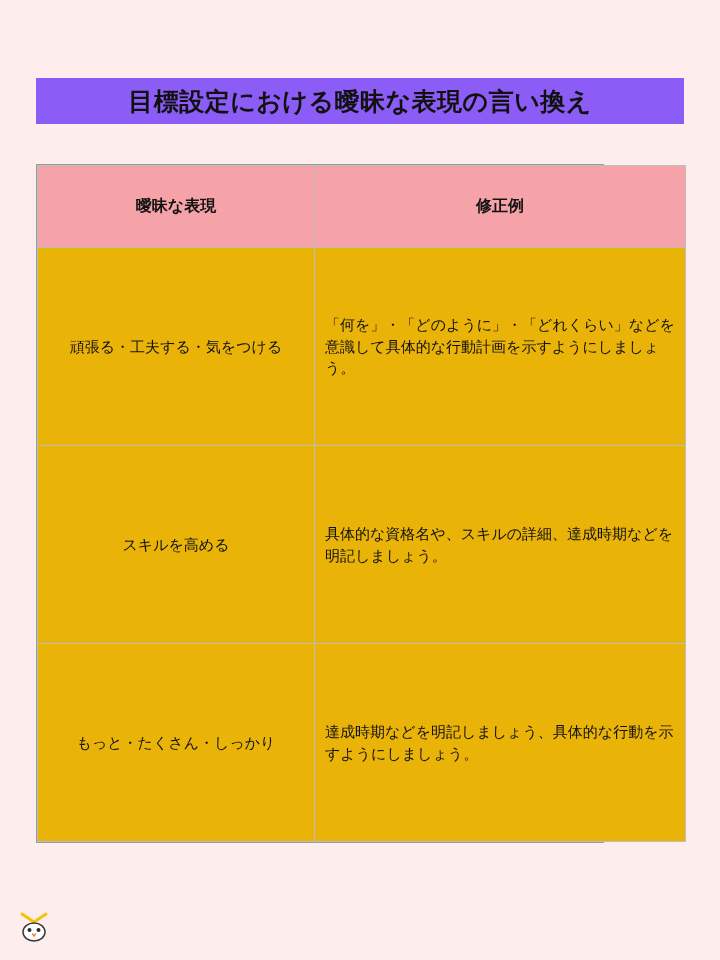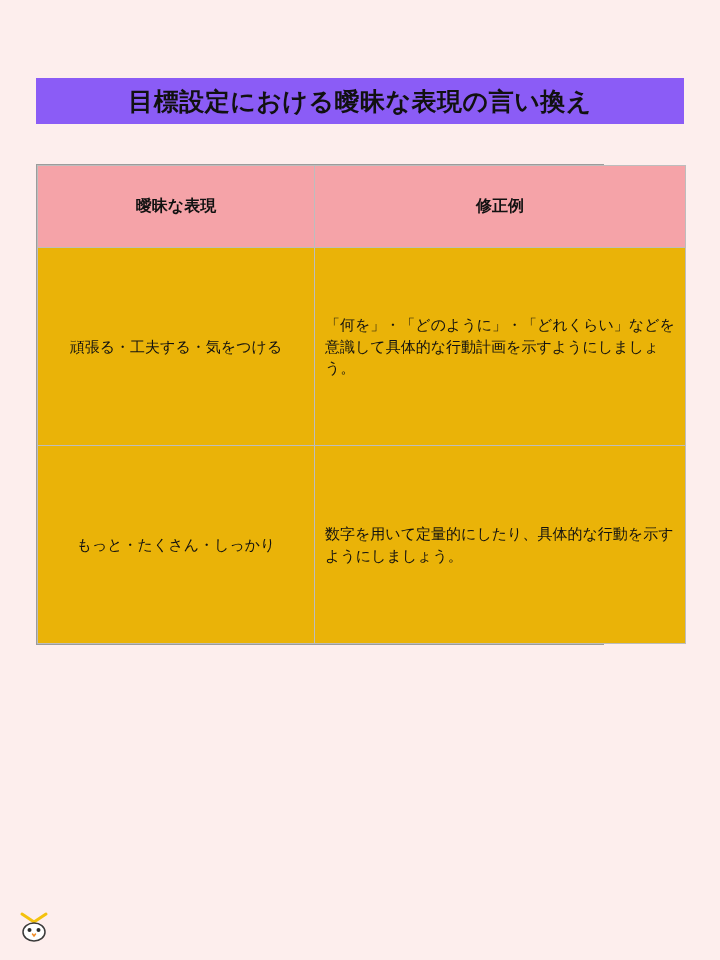--- a/index.html
+++ b/index.html
@@ -126,24 +126,30 @@
           <th>修正例</th>
         </tr>
       </thead>
       <tbody>
         <tr class="row-0">
           <td class="term">頑張る・工夫する・気をつける</td>
           <td class="fix">
             <span class="fix-inner">「何を」・「どのように」・「どれくらい」などを意識して具体的な行動計画を示すようにしましょう。</span>
           </td>
         </tr>
+        <tr class="row-1">
+          <td class="term">スキルを高める</td>
+          <td class="fix">
+            <span class="fix-inner">具体的な資格名や、スキルの詳細、達成時期などを明記しましょう。</span>
+          </td>
+        </tr>
         <tr class="row-2">
           <td class="term">もっと・たくさん・しっかり</td>
           <td class="fix">
-            <span class="fix-inner">数字を用いて定量的にしたり、具体的な行動を示すようにしましょう。</span>
+            <span class="fix-inner">達成時期などを明記しましょう、具体的な行動を示すようにしましょう。</span>
           </td>
         </tr>
       </tbody>
     </table>
   </div>
 
   <div class="corner-icon">
     <svg width="42" height="36" viewBox="0 0 42 36" xmlns="http://www.w3.org/2000/svg">
       <path d="M8 6 L20 14 L32 6" stroke="#f4c20d" stroke-width="3" fill="none" stroke-linecap="round"></path>
       <ellipse cx="20" cy="24" rx="11" ry="9" fill="#ffffff" stroke="#3a3a3a" stroke-width="1.5"></ellipse>

